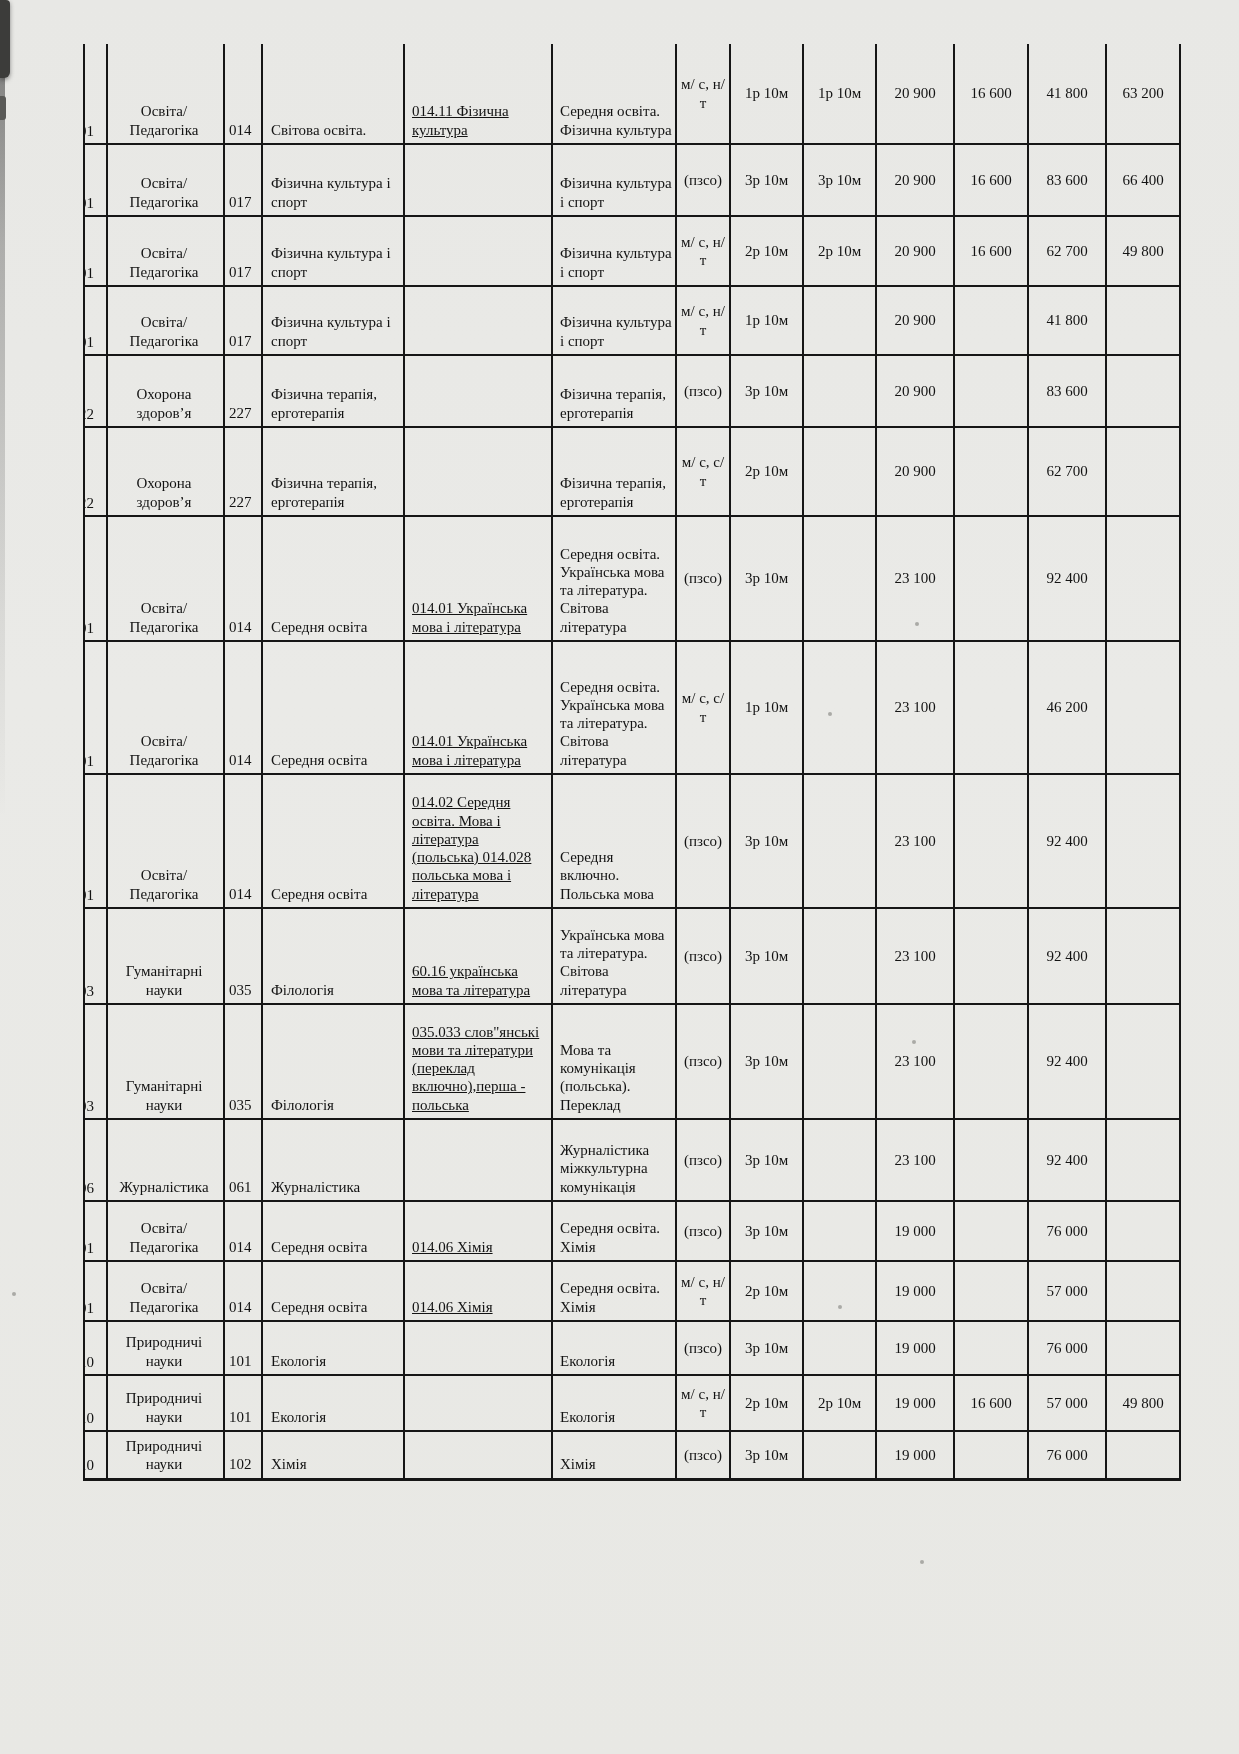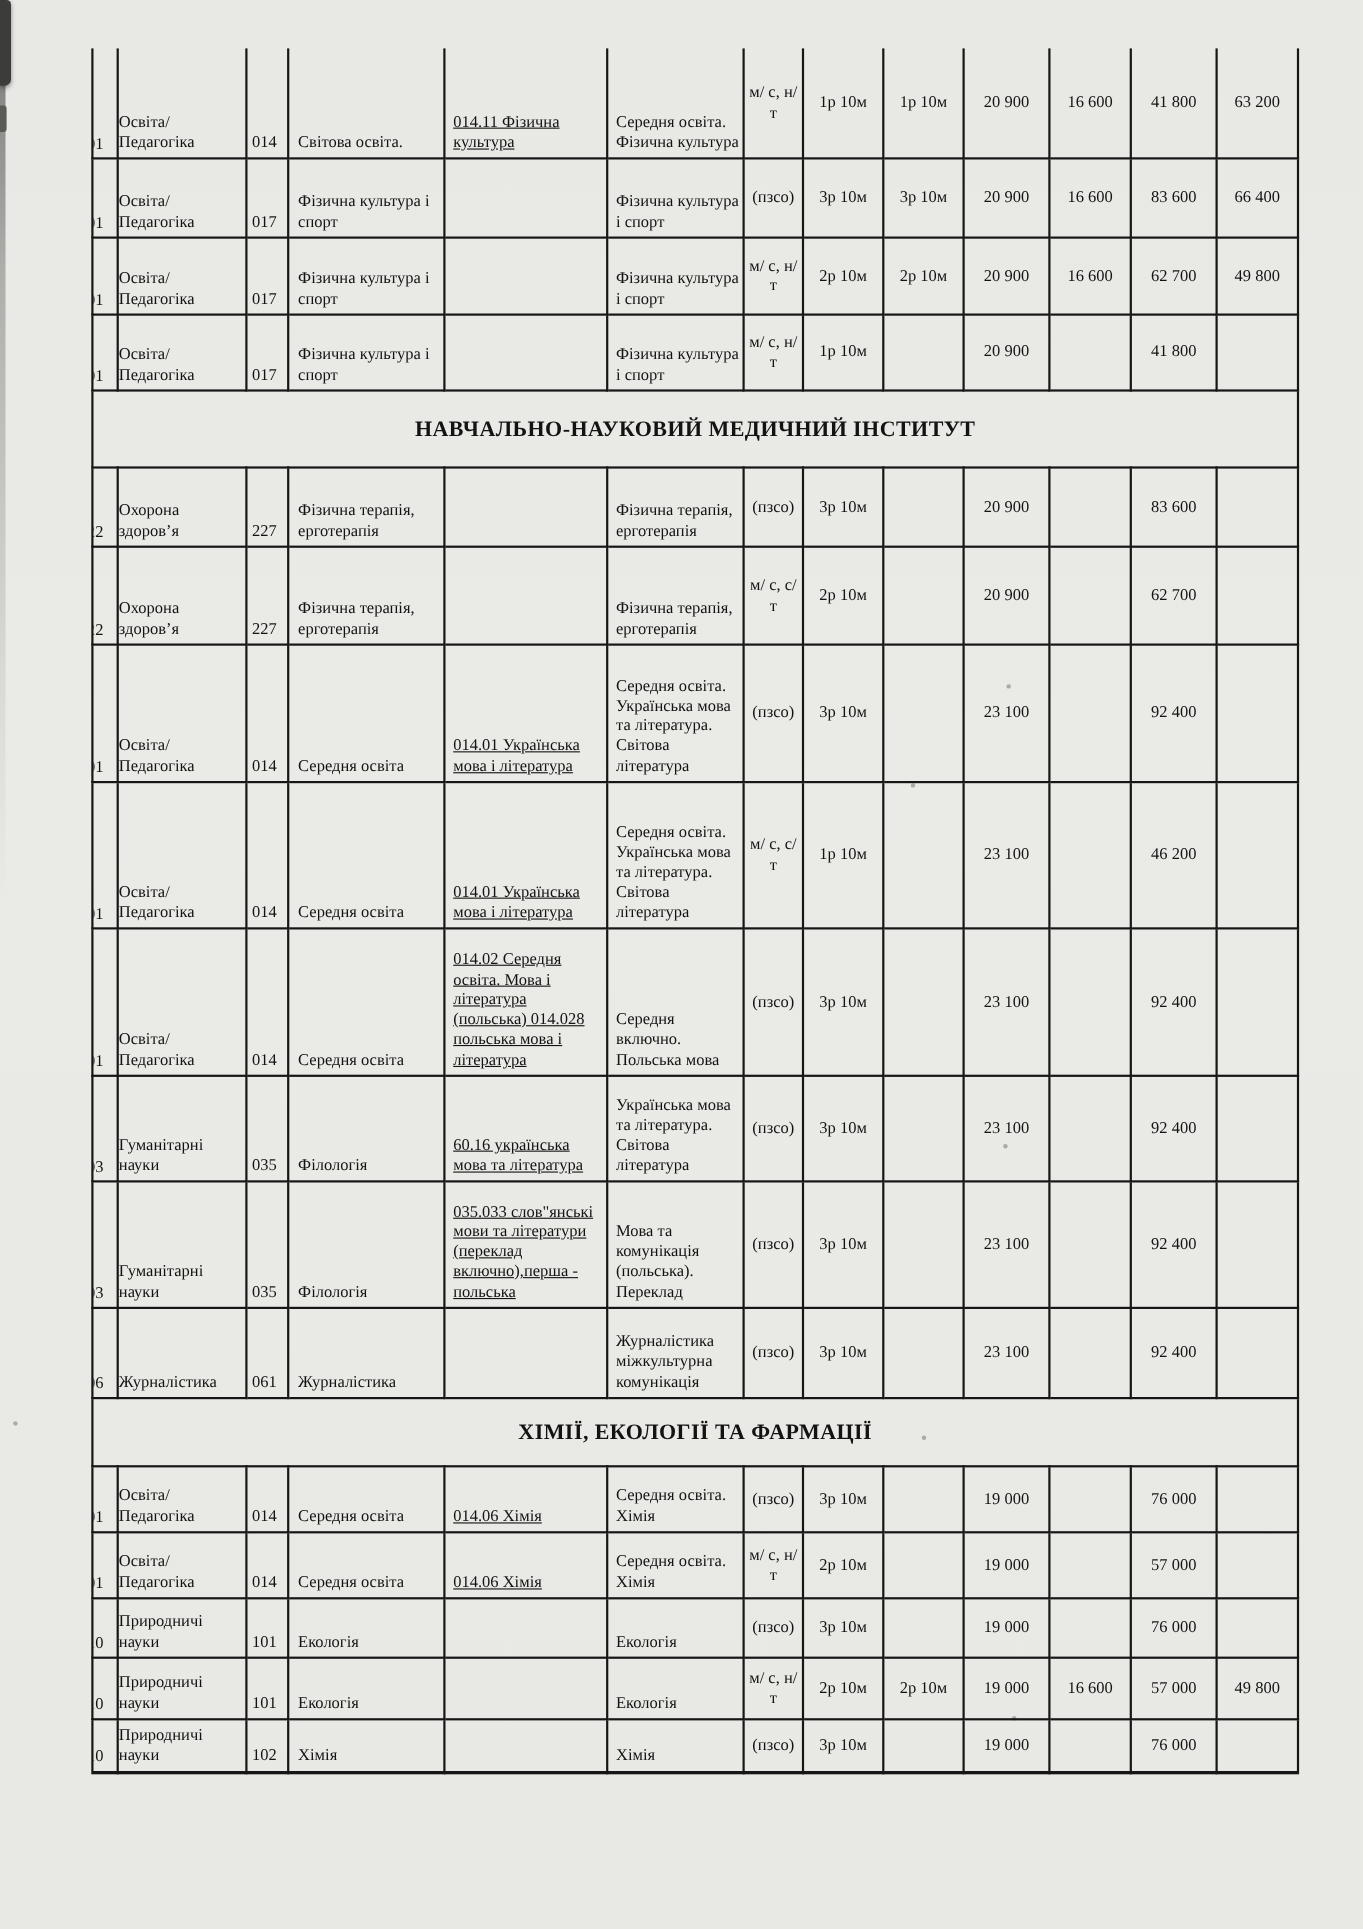--- a/index.html
+++ b/index.html
@@ -43,21 +43,21 @@
     line-height:1.22;
     overflow:hidden;
   }
   .doc-table tr:first-child td{border-top:none;}
   
   .doc-table td.al{vertical-align:bottom;text-align:left;padding:3px 3px 4px 8px;}
   
   .doc-table td.ac{vertical-align:middle;text-align:center;padding:2px 2px;}
   .doc-table td.c1{padding-left:0;padding-right:0;padding-bottom:3px;}
   .doc-table td.c1 .t{display:inline-block;margin-left:-6px;}
-  .doc-table td.c2{padding-left:0;}
+  .doc-table td.c2{padding-left:0;text-align:center;}
   .doc-table td.c3{padding-left:4px;text-align:left;}
   .doc-table td.c5{padding-left:7px;text-decoration:underline;}
   .doc-table td.c6{padding-left:7px;}
 
   
   .doc-table td.band-cell{
     vertical-align:middle;text-align:center;
     font-weight:bold;font-size:20px;letter-spacing:.4px;
     padding:6px 0;
   }
@@ -157,23 +157,20 @@
           <td class="c5 al"></td>
           <td class="c6 al"><span class="t">Фізична культура і спорт</span></td>
           <td class="c7 ac"><span class="t">м/ с, н/ т</span></td>
           <td class="c8 ac"><span class="t">1р 10м</span></td>
           <td class="c9 ac"></td>
           <td class="c10 ac"><span class="t">20 900</span></td>
           <td class="c11 ac"></td>
           <td class="c12 ac"><span class="t">41 800</span></td>
           <td class="c13 ac"></td>
         </tr>
-        <tr class="band band-1">
-          <td colspan="13" class="band-cell">НАВЧАЛЬНО-НАУКОВИЙ МЕДИЧНИЙ ІНСТИТУТ</td>
-        </tr>
         <tr class="row-5">
           <td class="c1 al"><span class="t">22</span></td>
           <td class="c2 al"><span class="t">Охорона здоров’я</span></td>
           <td class="c3 al"><span class="t">227</span></td>
           <td class="c4 al"><span class="t">Фізична терапія, ерготерапія</span></td>
           <td class="c5 al"></td>
           <td class="c6 al"><span class="t">Фізична терапія, ерготерапія</span></td>
           <td class="c7 ac"><span class="t">(пзсо)</span></td>
           <td class="c8 ac"><span class="t">3р 10м</span></td>
           <td class="c9 ac"></td>
@@ -280,23 +277,20 @@
           <td class="c5 al"></td>
           <td class="c6 al"><span class="t">Журналістика міжкультурна комунікація</span></td>
           <td class="c7 ac"><span class="t">(пзсо)</span></td>
           <td class="c8 ac"><span class="t">3р 10м</span></td>
           <td class="c9 ac"></td>
           <td class="c10 ac"><span class="t">23 100</span></td>
           <td class="c11 ac"></td>
           <td class="c12 ac"><span class="t">92 400</span></td>
           <td class="c13 ac"></td>
         </tr>
-        <tr class="band band-3">
-          <td colspan="13" class="band-cell">ХІМІЇ, ЕКОЛОГІЇ ТА ФАРМАЦІЇ</td>
-        </tr>
         <tr class="row-13">
           <td class="c1 al"><span class="t">01</span></td>
           <td class="c2 al"><span class="t">Освіта/ Педагогіка</span></td>
           <td class="c3 al"><span class="t">014</span></td>
           <td class="c4 al"><span class="t">Середня освіта</span></td>
           <td class="c5 al"><span class="t">014.06 Хімія</span></td>
           <td class="c6 al"><span class="t">Середня освіта. Хімія</span></td>
           <td class="c7 ac"><span class="t">(пзсо)</span></td>
           <td class="c8 ac"><span class="t">3р 10м</span></td>
           <td class="c9 ac"></td>

